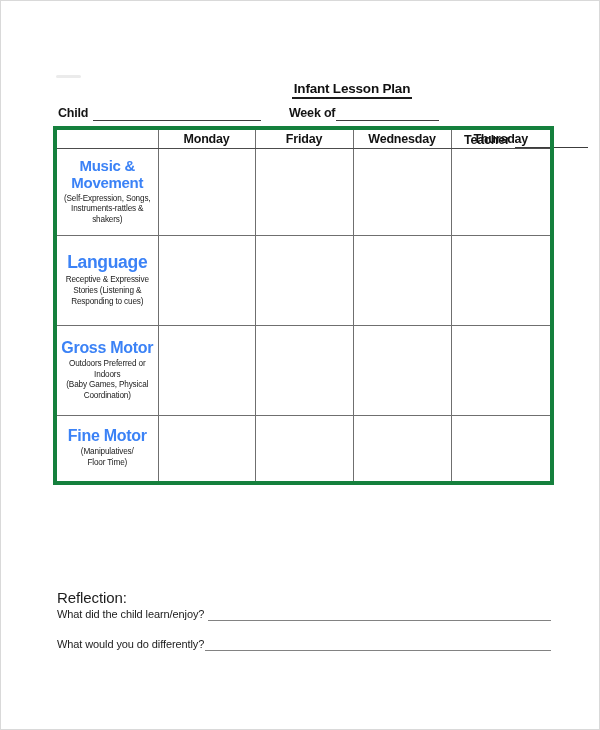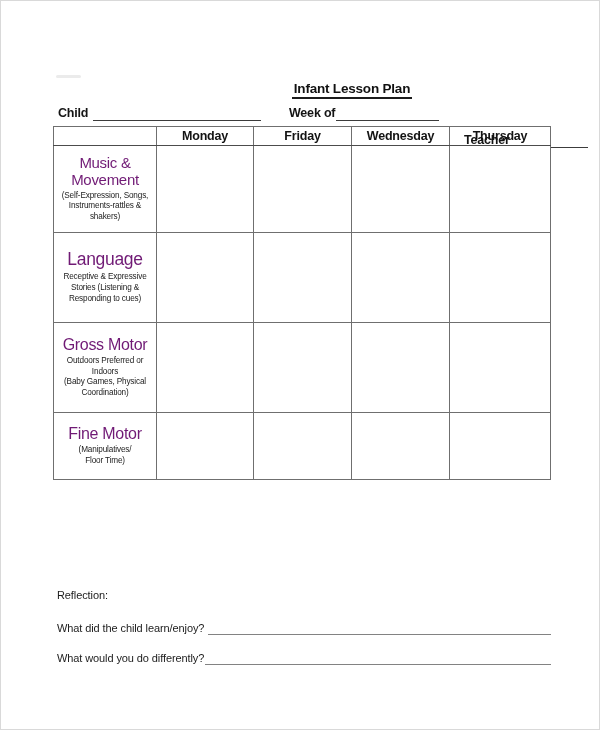--- a/index.html
+++ b/index.html
@@ -45,58 +45,58 @@
     flex:1;height:14px;border-bottom:1.5px solid #3c3c3c;
   }
   #field-child{left:57px;width:203px;}
   #field-week{left:288px;width:150px;}
   #field-week .field-label{padding-right:1px;}
   #field-teacher{left:463px;width:124px;margin-top:27px;}
   
   .table-wrap{position:absolute;left:52px;top:125px;}
   table.plan{
     border-collapse:collapse;table-layout:fixed;width:497px;
-    border:1px solid #15803d;
+    border:4px solid #15803d;
   }
   table.plan th, table.plan td{
     border:1px solid #6f6f6f;
     padding:0;margin:0;overflow:hidden;
   }
   table.plan thead th{
     height:18px;
     font-size:12.5px;font-weight:bold;letter-spacing:-0.2px;
     text-align:center;vertical-align:middle;color:#131313;
     border-bottom:1px solid #4c4c4c;
   }
   td.label-cell{
     vertical-align:middle;text-align:center;
     padding:1px 1px;
   }
   .row-title{
-    font-weight:normal;color:#701a75;letter-spacing:-0.3px;
+    font-weight:bold;color:#3b82f6;letter-spacing:-0.3px;
     line-height:1.12;margin-bottom:2px;
   }
   .row-subtitle{
     font-size:8.2px;letter-spacing:-0.15px;color:#222;
     line-height:1.32;white-space:pre-line;
   }
   tr.row-music .row-title{font-size:15px;}
   tr.row-language .row-title{font-size:17.5px;}
   tr.row-gross .row-title{font-size:16px;text-align:center;}
   tr.row-fine .row-title{font-size:16px;}
   tr.row-character .row-title{font-size:15px;}
   td.plan-cell{background:#ffffff;}
   
   .reflection-label{
     position:absolute;left:56px;top:588px;
-    font-size:11px;color:#1c1c1c;letter-spacing:-0.1px;
+    font-size:15px;color:#1c1c1c;letter-spacing:-0.1px;
   }
   .q-row{
     position:absolute;left:56px;width:494px;height:14px;
-    display:flex;align-items:flex-end;margin-top:14px;
+    display:flex;align-items:flex-end;
   }
   #q1{top:606px;}
   #q2{top:636px;}
   .q-label{
     font-size:11px;color:#1c1c1c;letter-spacing:-0.1px;
     white-space:nowrap;line-height:13px;padding-right:4px;
   }
   #q2 .q-label{padding-right:1px;}
   .q-line{flex:1;height:12px;border-bottom:1px solid #828282;}
 </style>

